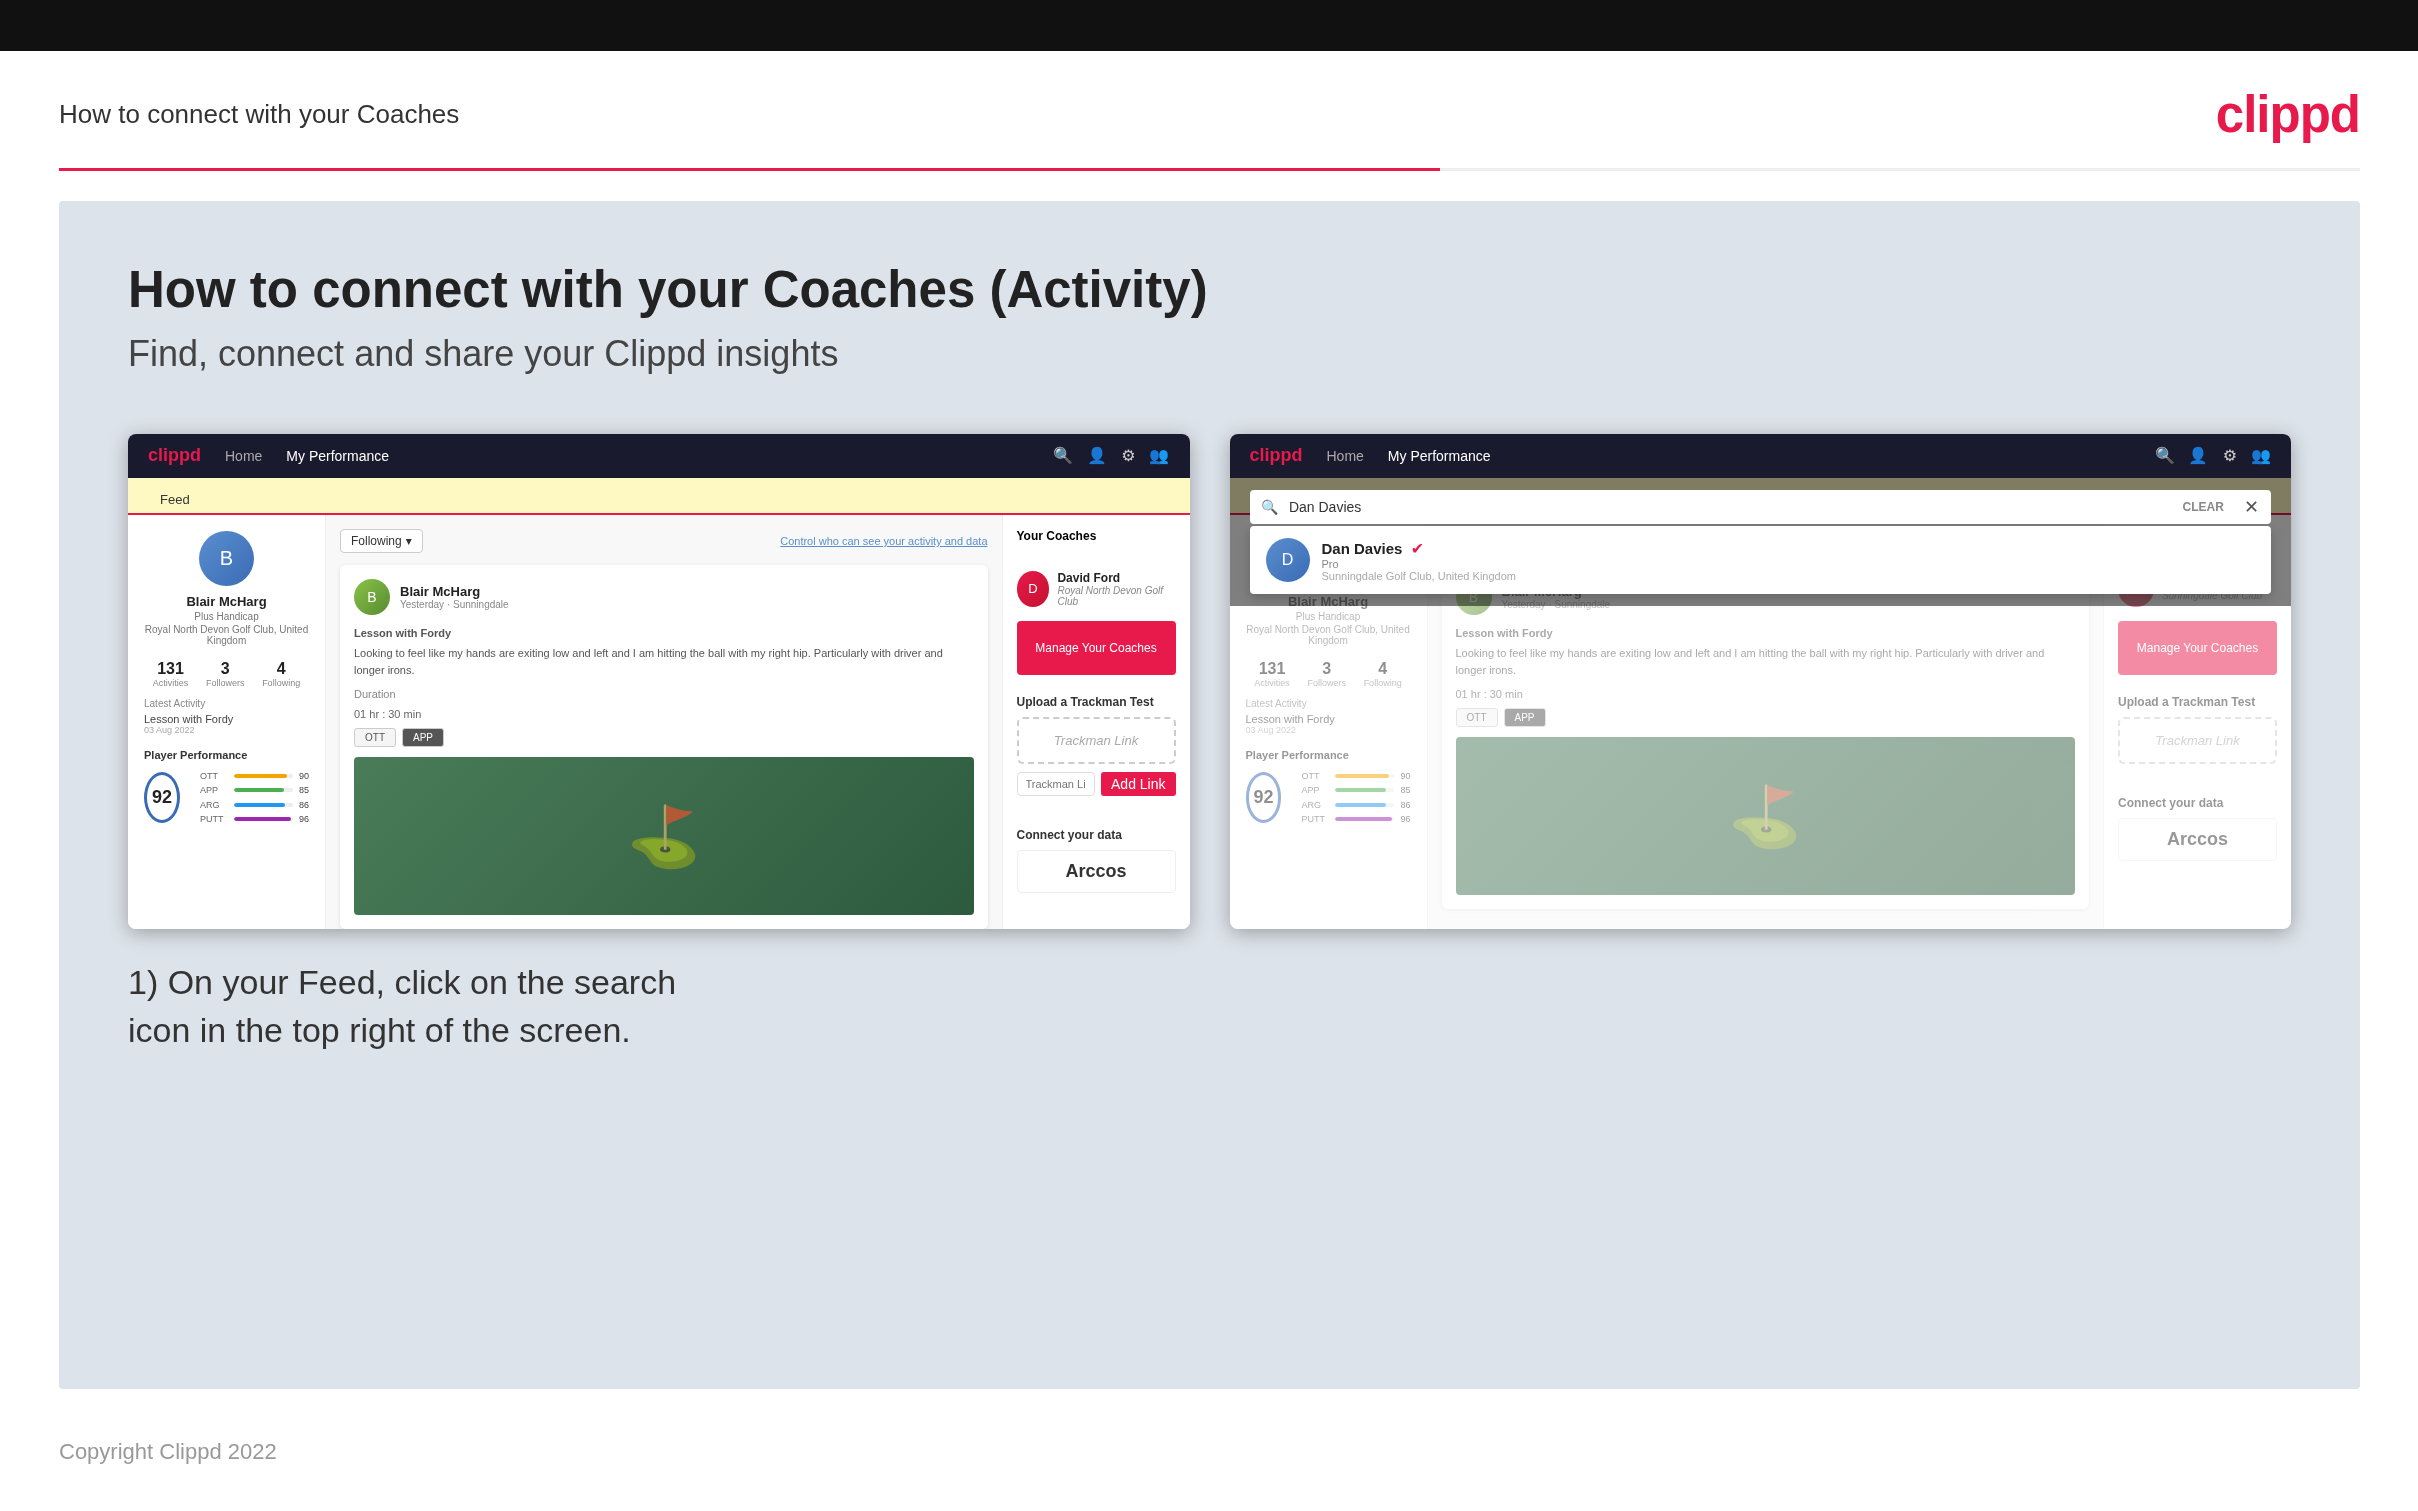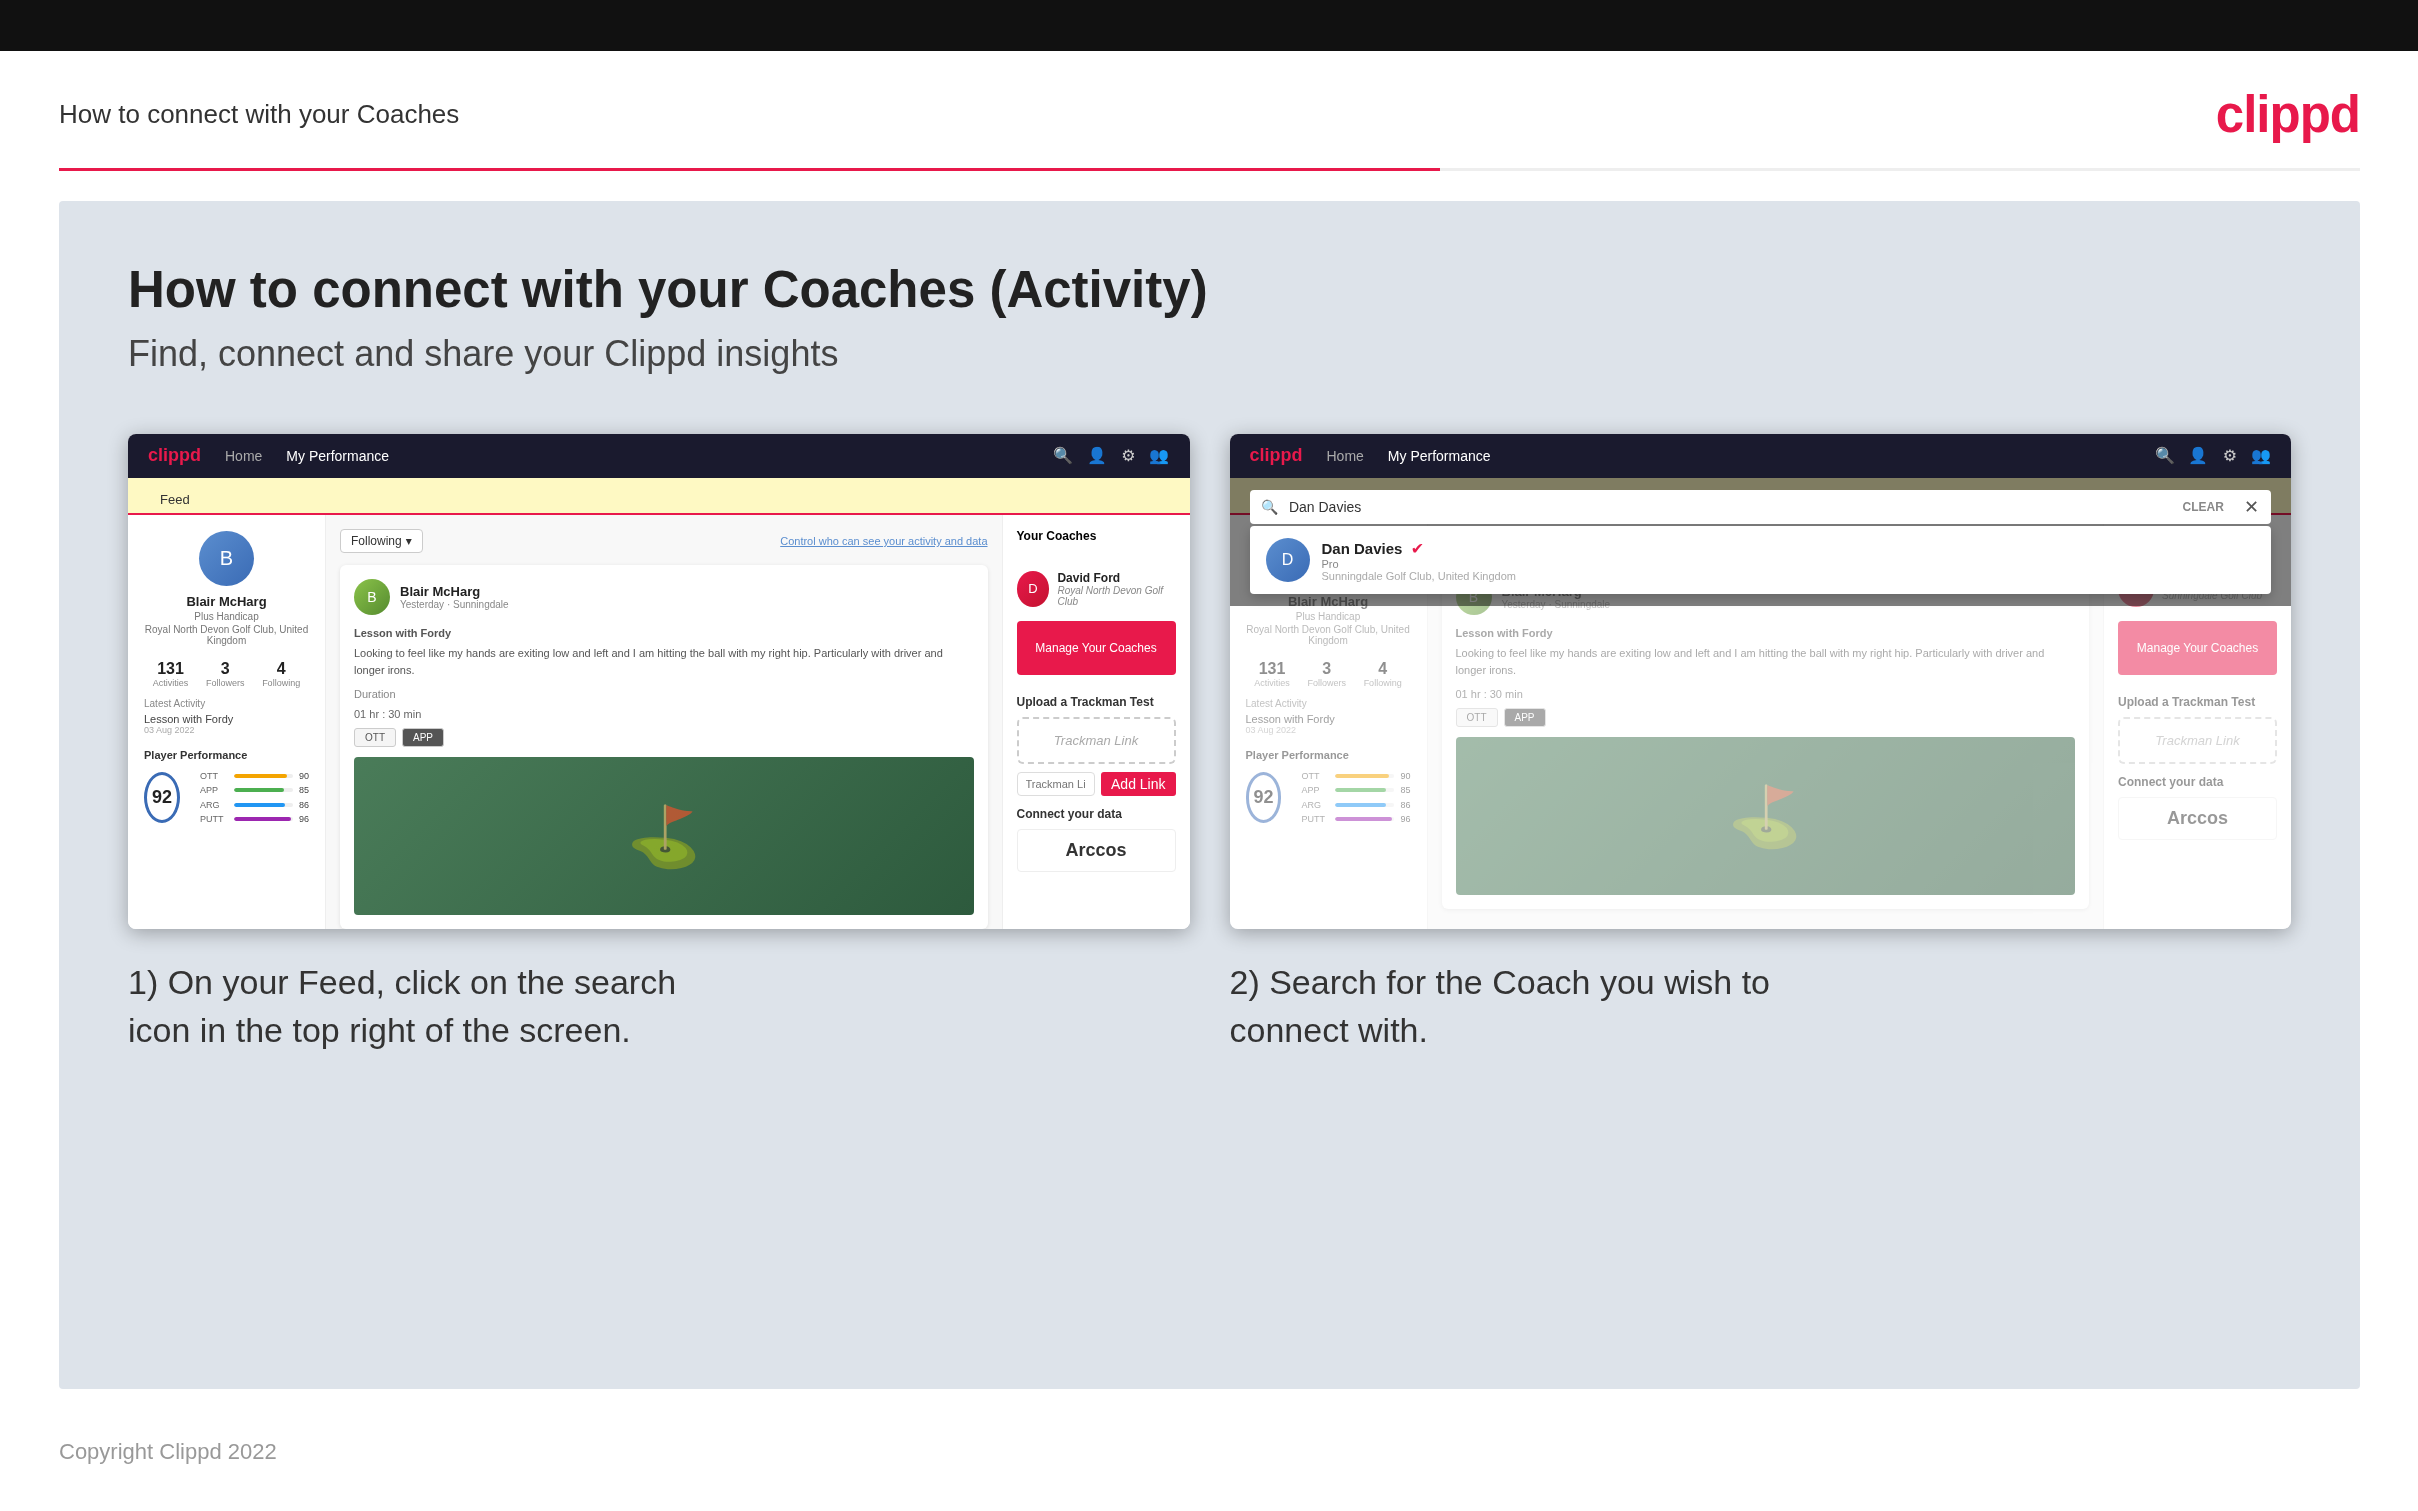--- a/index.html
+++ b/index.html
@@ -392,21 +392,21 @@
       color: #fff;
       border: none;
       border-radius: 4px;
       padding: 20px 14px;
       font-size: 12px;
       width: 100%;
       margin-bottom: 20px;
       cursor: pointer;
     }
     .trackman-section {
-      margin-bottom: 11px;
+      margin-bottom: 32px;
     }
     .section-title {
       font-size: 12px;
       font-weight: 600;
       color: #333;
       margin-bottom: 8px;
     }
     .trackman-box {
       border: 2px dashed #ccc;
       border-radius: 6px;
@@ -880,23 +880,20 @@
                 <div class="trackman-box">Trackman Link</div>
               </div>
               <div class="connect-data-section">
                 <div class="section-title">Connect your data</div>
                 <div class="arccos-logo">Arccos</div>
               </div>
             </div>
           </div>
         </div>
       </div>
-      <div class="step-label">
-        2) Search for the Coach you wish to<br>connect with.
-      </div>
     </div>
 
   </div>
 </div>
 
 <div class="footer">
   <span>Copyright Clippd 2022</span>
 </div>
 
 

